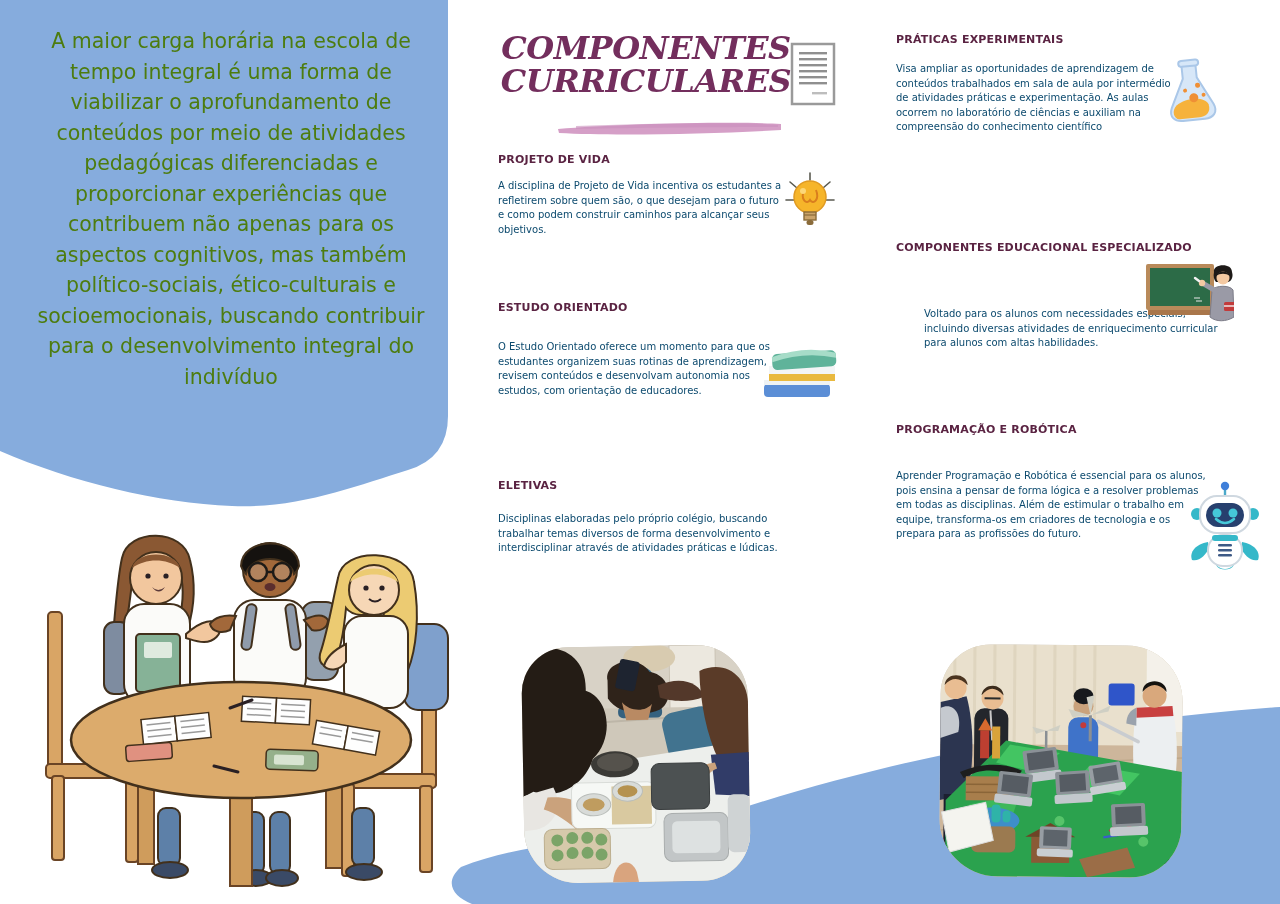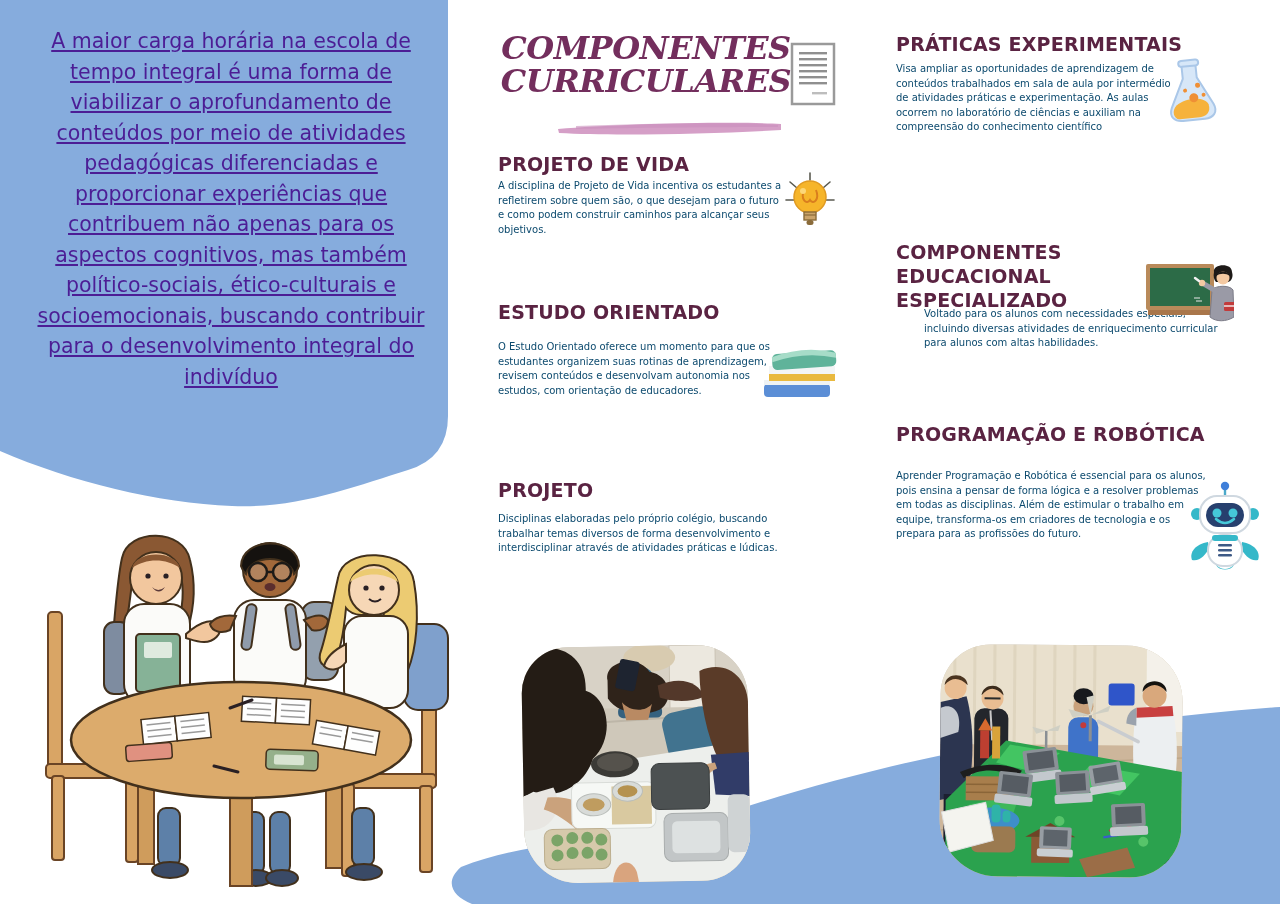--- a/index.html
+++ b/index.html
@@ -5,31 +5,31 @@
   html,body{margin:0;padding:0;background:#e9e9e9;}
   #page-root{
     position:relative;width:1280px;height:904px;background:#ffffff;
     overflow:hidden;font-family:"DejaVu Sans","Liberation Sans",sans-serif;
   }
   .abs{position:absolute;}
   svg{display:block;}
   
   .intro{
     left:22px;top:26px;width:418px;z-index:3;
-    font-size:20.5px;line-height:1.49;text-align:center;color:#4c1d95;text-decoration:underline;
+    font-size:20.5px;line-height:1.49;text-align:center;color:#4d7c0f;
   }
   
   .brochure-title{
     left:500px;top:32px;width:292px;z-index:3;text-align:center;
     font-family:"DejaVu Serif","Liberation Serif",serif;
     font-style:italic;font-weight:700;font-size:32px;line-height:1.02;
     color:#732e5d;letter-spacing:-0.5px;
   }
   .sec-title{
-    z-index:3;font-weight:700;font-size:19px;letter-spacing:.2px;
+    z-index:3;font-weight:700;font-size:11px;letter-spacing:.2px;
     color:#5a2342;line-height:1.25;
   }
   .sec-body{
     z-index:3;font-size:10px;line-height:1.45;color:#0c4a6e;
   }
   .photo{overflow:hidden;z-index:4;background:#cfc8bc;}
   .photo-mid{left:523px;top:646px;width:226px;height:236px;
     border-radius:46px 52px 48px 54px;transform:rotate(-1deg);}
   .photo-right{left:940px;top:645px;width:242px;height:232px;
     border-radius:50px 56px 52px 58px;transform:rotate(.5deg);}
@@ -212,21 +212,21 @@
     <rect x="4" y="42" width="66" height="13" rx="4" fill="#5b8ed6"></rect>
     <rect x="4" y="38" width="66" height="5" fill="#eef2f4"></rect>
     <rect x="9" y="30" width="66" height="9" fill="#e9b93f"></rect>
     <rect x="9" y="24" width="66" height="8" fill="#f3f5f6"></rect>
     <g transform="rotate(-4 45 16)">
       <rect x="12" y="10" width="64" height="16" rx="5" fill="#5fb39a"></rect>
       <path d="M12,13 Q45,3 76,13 L76,18 Q45,9 12,18 Z" fill="#a6dcc8"></path>
     </g>
   </svg>
 
-  <div class="abs sec-title" style="left:498px;top:479px;width:300px">PROJETO</div>
+  <div class="abs sec-title" style="left:498px;top:479px;width:300px">ELETIVAS</div>
   <div class="abs sec-body" style="left:498px;top:512px;width:292px">Disciplinas elaboradas pelo próprio colégio, buscando trabalhar temas diversos de forma desenvolvimento e interdisciplinar através de atividades práticas e lúdicas.</div>
 
   <div class="abs photo photo-mid">
     <svg width="226" height="236" viewBox="0 0 226 236">
       <rect width="226" height="236" fill="#d8d2c6"></rect>
       <rect x="148" y="0" width="46" height="78" fill="#ece8df" stroke="#c9c2b4"></rect>
       <rect y="62" width="226" height="56" fill="#cfc8ba"></rect>
       <line x1="0" y1="80" x2="226" y2="68" stroke="#bdb6a8" stroke-width="2"></line>
       <ellipse cx="128" cy="12" rx="26" ry="14" fill="#d8cbb0"></ellipse>
       <rect x="92" y="22" width="40" height="36" rx="10" fill="#3c6b8b"></rect>

